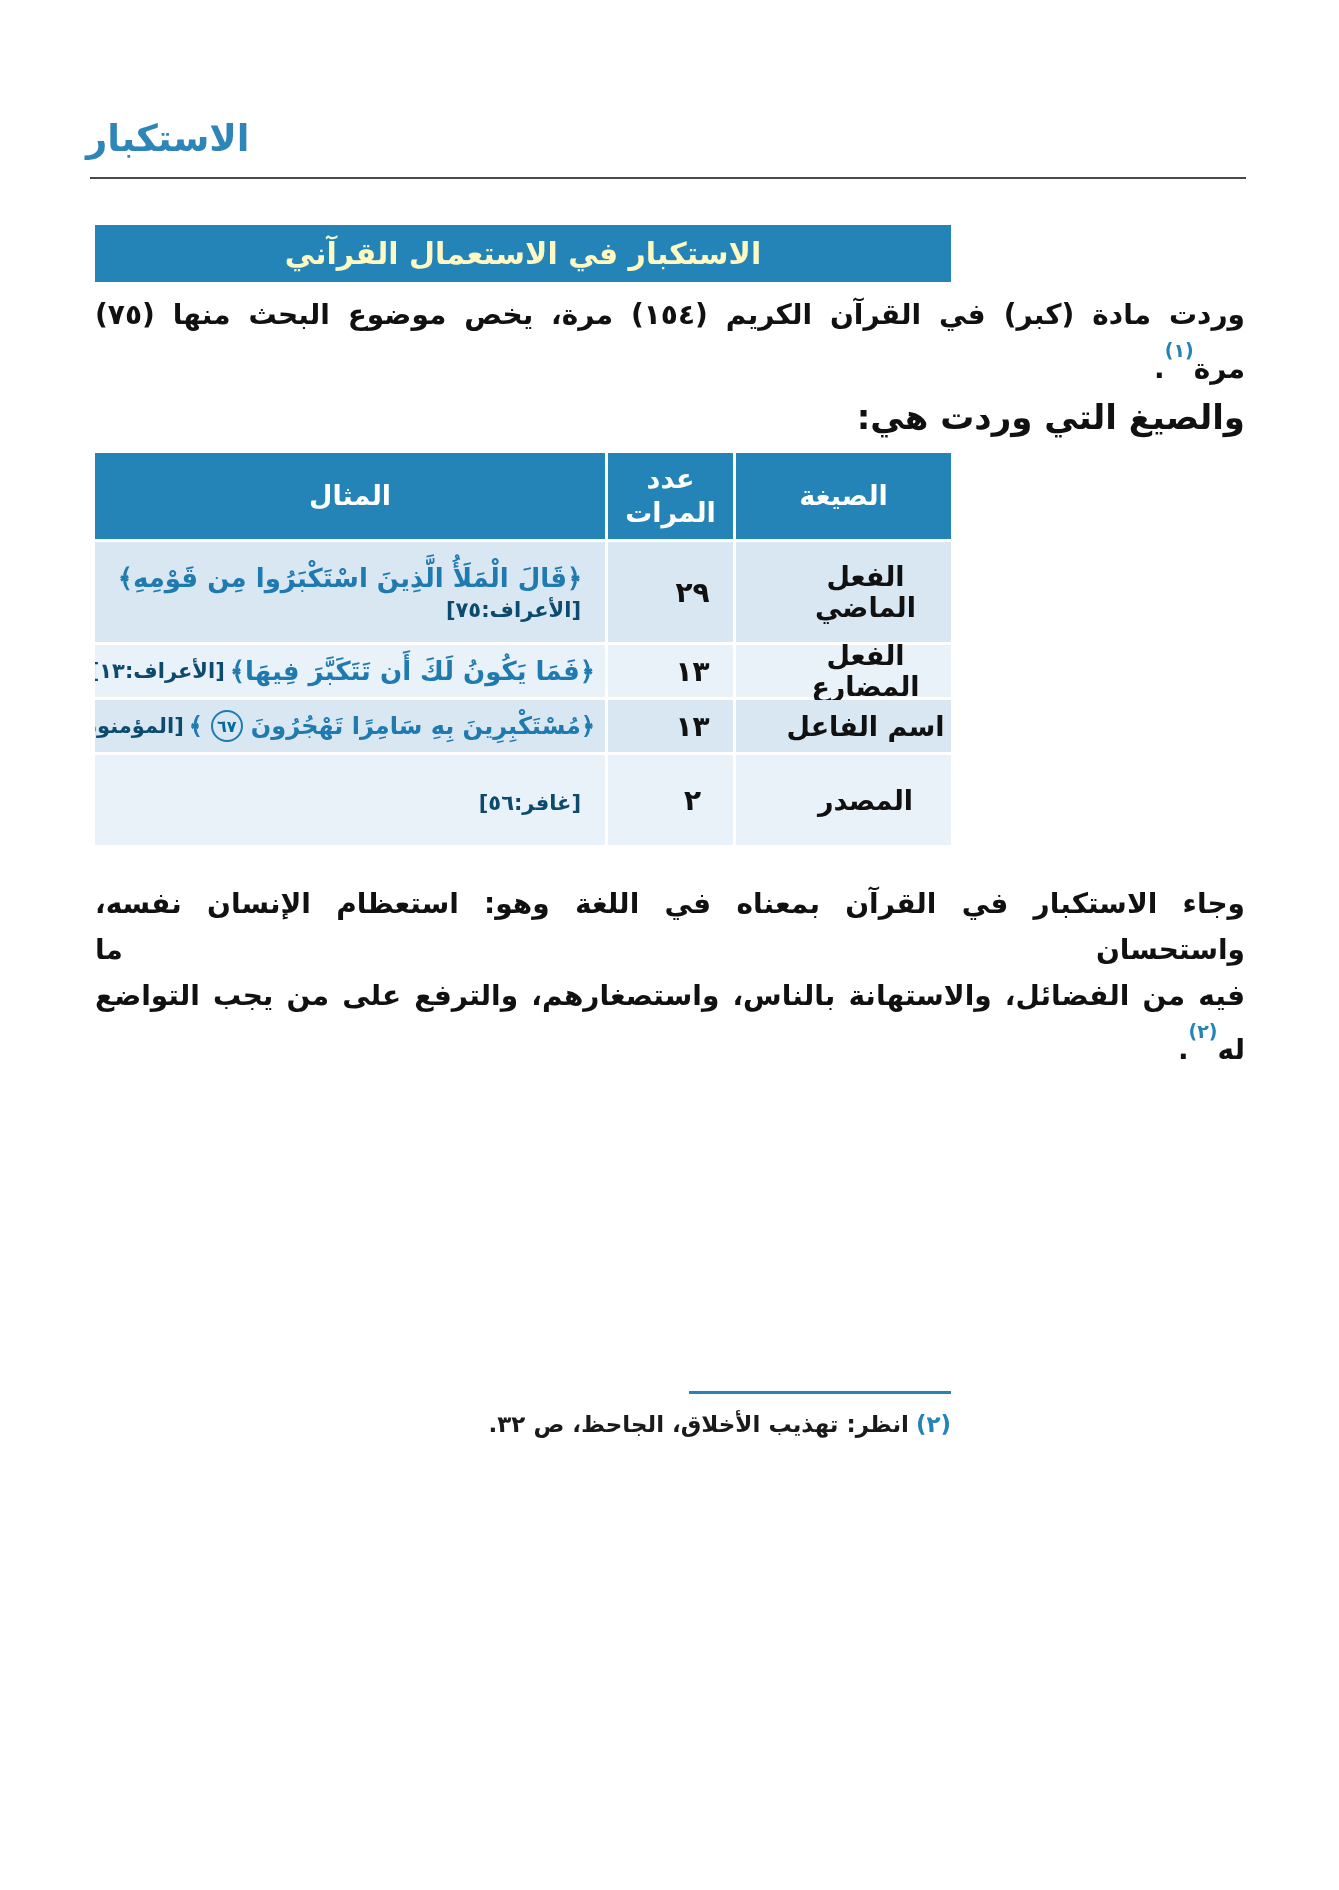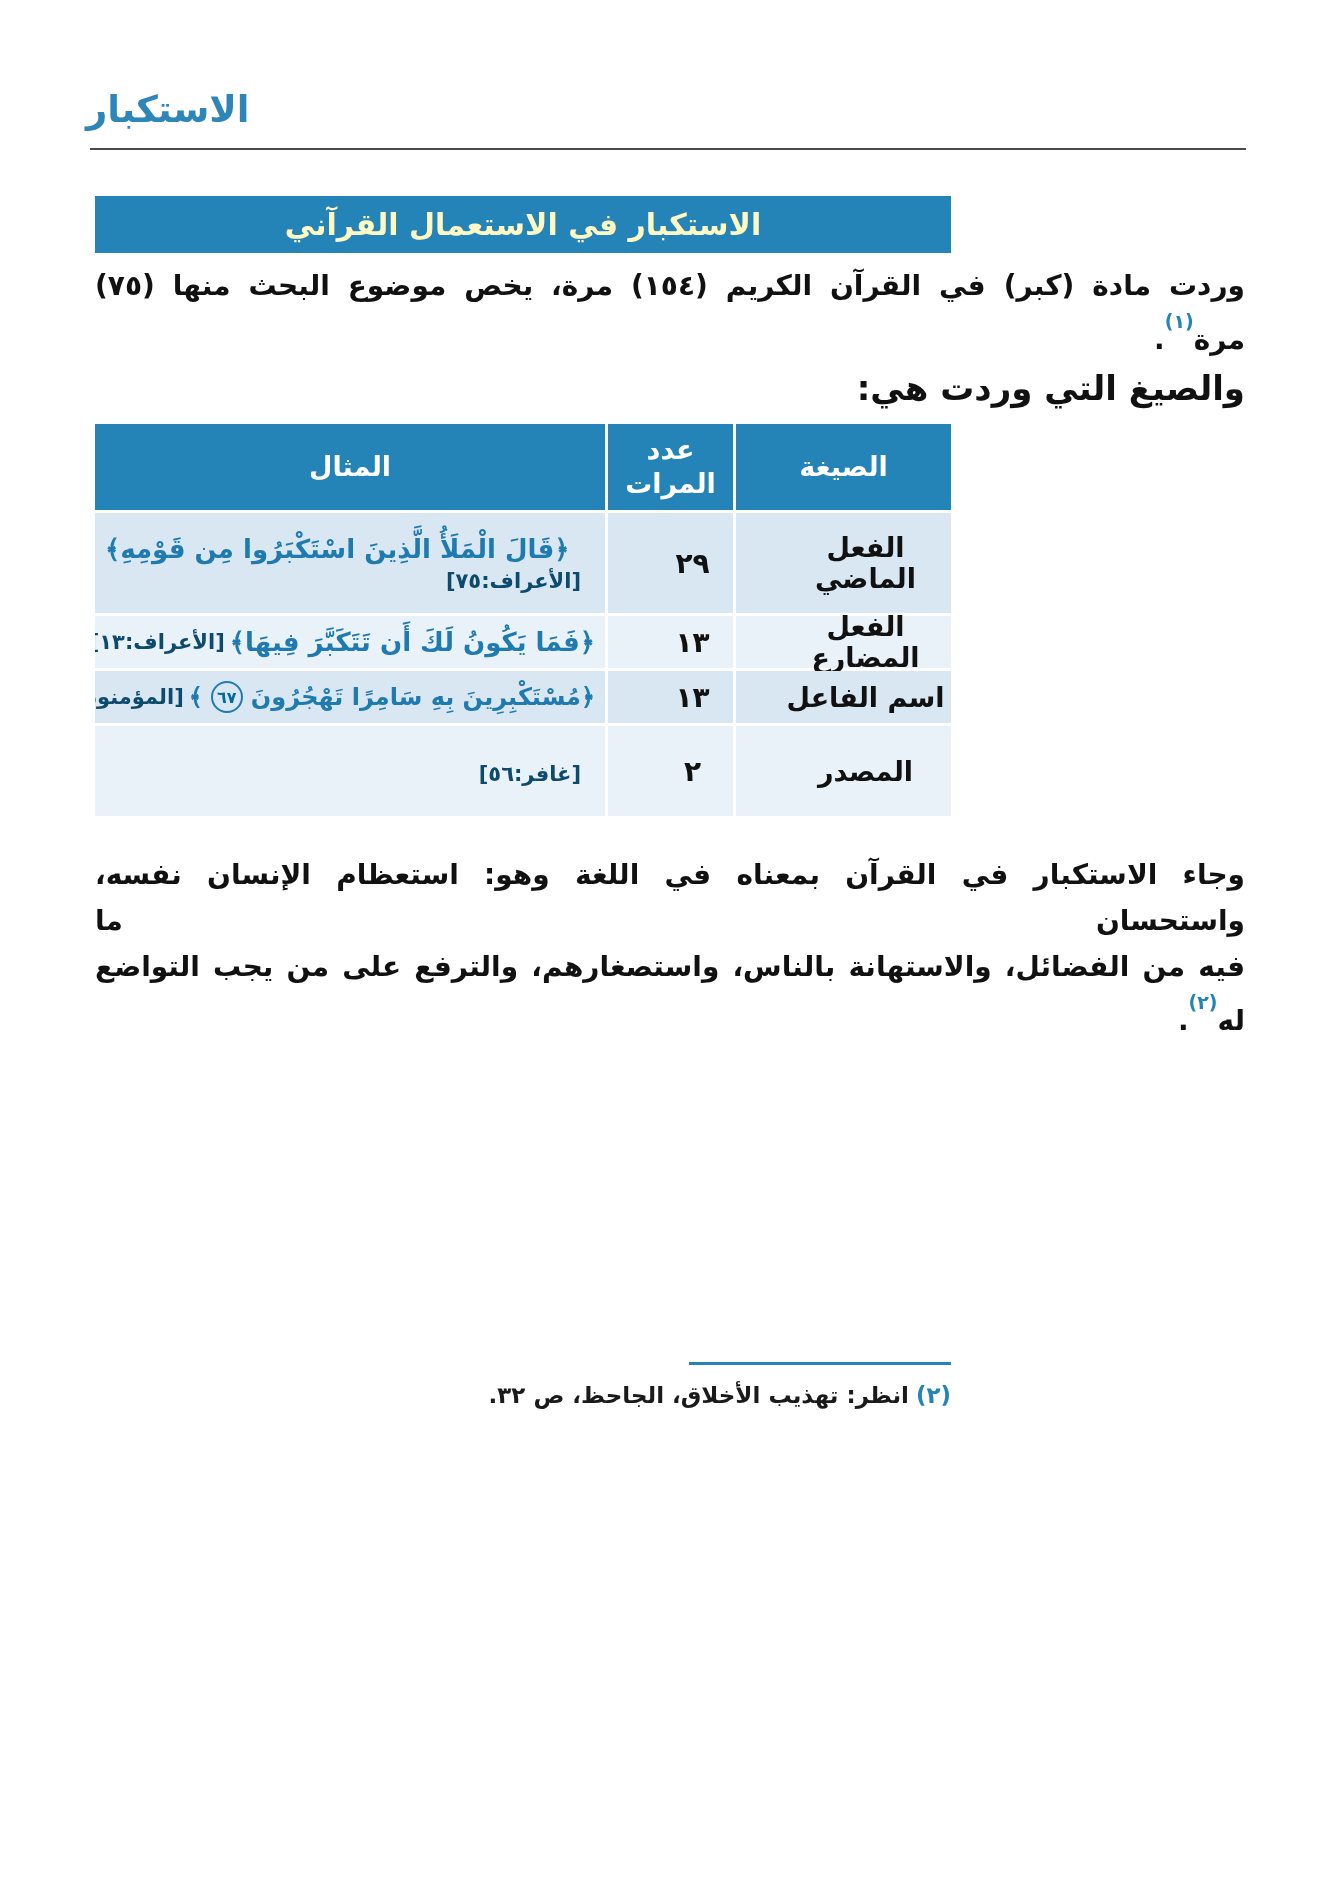--- a/index.html
+++ b/index.html
@@ -1,20 +1,20 @@
 <!DOCTYPE html>
 <html lang="ar"><head>
 <meta charset="utf-8">
 <style>
   * { margin:0; padding:0; box-sizing:border-box; }
   html, body { background:#ffffff; }
   body { font-family:"DejaVu Sans", sans-serif; }
   .page {
     position:relative; width:1339px; height:1716px;
-    background:#ffffff; overflow:hidden; direction:rtl;
+    background:#ffffff; overflow:hidden; direction:rtl;margin-top:29px;
   }
 
   
   .header-title {
     position:absolute; top:88px; left:86px;
     font-size:37px; font-weight:bold; color:#2e86b8;
   }
   .header-rule {
     position:absolute; top:148px; left:90px; width:1156px; height:2px;
     background:#4a4a4a;
@@ -58,21 +58,21 @@
   .td.count { font-size:28px; }
   .bg-a { background:#d9e7f3; }
   .bg-b { background:#eaf2f9; }
   .td.example {
     flex-direction:column; justify-content:center; align-items:stretch;
     padding:4px 10px; overflow:hidden;
   }
   .example-line { display:flex; align-items:center; justify-content:flex-start; gap:5px; min-width:0; }
   .verse { color:#1f7ab0; font-size:26px; font-weight:bold; white-space:nowrap; }
   .verse.small { font-size:24px; }
-  .verse-line { text-align:left; }
+  .verse-line { text-align:center; }
   .verse-ref { color:#0c4a6e; font-size:21px; font-weight:bold; white-space:nowrap; }
   .ref-below { text-align:right; padding-right:14px; margin-top:5px; }
   .ayah-circle {
     display:inline-flex; align-items:center; justify-content:center; flex:none;
     width:32px; height:32px; border:2px solid #1f7ab0; border-radius:50%;
     font-size:16px; font-weight:bold; color:#0369a1; margin:0 3px;
   }
 
   
   .closing {

